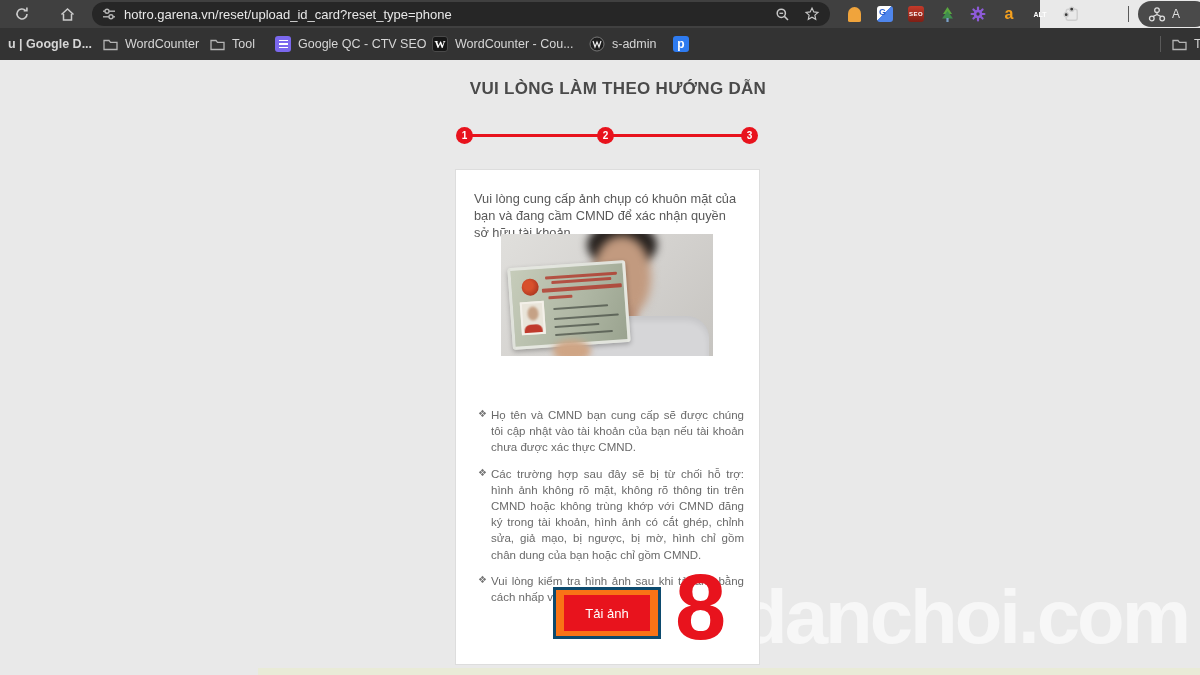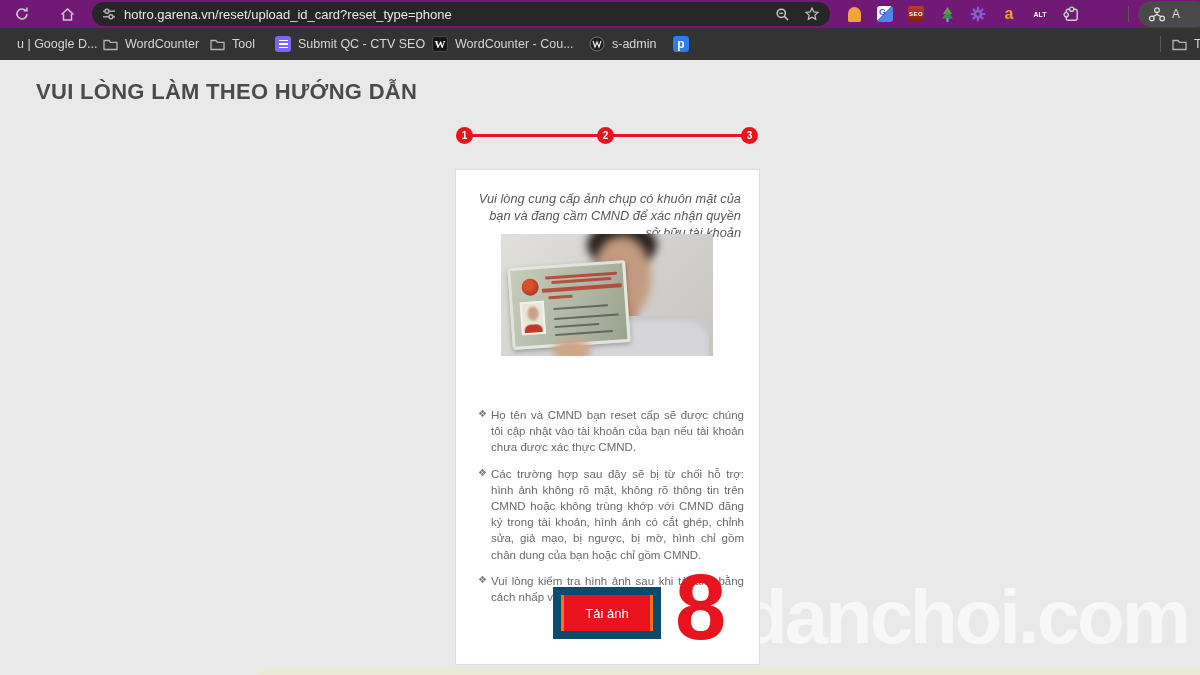--- a/index.html
+++ b/index.html
@@ -1,20 +1,20 @@
 <!DOCTYPE html>
 <html><head>
 <meta charset="utf-8">
 <style>
   * { margin:0; padding:0; box-sizing:border-box; }
   body { font-family:"Liberation Sans", sans-serif; }
   .screen { position:relative; width:1200px; height:675px; overflow:hidden; background:#e9e9e9; }
 
   
-  .toolbar { position:absolute; top:0; left:0; width:1200px; height:28px; background:#701a75;text-decoration:underline; }
+  .toolbar { position:absolute; top:0; left:0; width:1040px; height:28px; background:#404040;text-decoration:underline; }
   .tb-ic { position:absolute; top:5px; width:18px; height:18px; display:flex; align-items:center; justify-content:center; cursor:pointer; }
   .omnibox { position:absolute; left:92px; top:2px; width:738px; height:24px; background:#262626; border-radius:12px; display:flex; align-items:center; padding:0 10px; }
   .omni-url { color:#e8e8e8; font-size:13px; margin-left:8px; flex:1; white-space:nowrap; overflow:hidden; }
   .omni-right { display:flex; align-items:center; gap:14px; }
   .ext-row { position:absolute; left:845px; top:0; height:28px; display:flex; align-items:center; gap:13px; }
   .ext { width:18px; height:18px; display:flex; align-items:center; justify-content:center; cursor:pointer; }
   .bell { width:13px; height:15px; background:#f0a43c; border-radius:7px 7px 2px 2px; }
   .sq { width:16px; height:16px; border-radius:3px; display:flex; align-items:center; justify-content:center; font-weight:bold; }
   .seo-sq { background:linear-gradient(180deg,#c33a2a,#7e1f15); color:#fff; font-size:6px; letter-spacing:0.5px; }
   .tr-sq { background:linear-gradient(135deg,#ffffff 46%,#4f86ec 46%); color:#2a5fd0; font-size:9px; justify-content:flex-start; padding:1px 0 0 2px; align-items:flex-start; }
@@ -26,37 +26,37 @@
   .bookmarks { position:absolute; top:28px; left:0; width:1200px; height:32px; background:#333333; }
   .bm { position:absolute; top:0; height:32px; display:flex; align-items:center; gap:7px; cursor:pointer; }
   .bm-label { color:#d6d6d6; font-size:12.5px; white-space:nowrap; }
   .w-sq { background:#161616; border:1px solid #4a4a4a; color:#fff; font-size:11px; font-family:"Liberation Serif",serif; }
   .p-sq { background:#2e7bf0; color:#fff; font-size:12px; }
   .list-sq { background:#7b68ee; flex-direction:column; gap:2px; align-items:center; justify-content:center; }
   .list-sq i { display:block; width:9px; height:1.5px; background:#fff; }
 
   
   .page { position:absolute; top:60px; left:0; width:1200px; height:615px; background:#e9e9e9; overflow:hidden; }
-  .heading { position:absolute; top:19px; left:0; right:0; text-align:left; font-size:22px; font-weight:bold; color:#4a4a4a; letter-spacing:0.3px;margin-left:36px; }
+  .heading { position:absolute; top:19px; left:0; right:0; text-align:center; font-size:17px; font-weight:bold; color:#4a4a4a; letter-spacing:0.3px;margin-left:36px; }
 
   .step-line { position:absolute; height:3px; background:#e8131d; top:74px; }
   .step-dot { position:absolute; top:67px; width:17px; height:17px; border-radius:50%; background:#e8131d; color:#fff; font-size:10px; font-weight:bold; display:flex; align-items:center; justify-content:center; }
 
   .watermark { position:absolute; top:512px; left:740px; z-index:1; font-size:78px; font-weight:bold; letter-spacing:-3px; color:rgba(255,255,255,0.62); white-space:nowrap; transform:scaleY(0.98); }
 
   .card { position:absolute; left:455px; top:109px; width:305px; height:496px; background:#ffffff; border:1px solid #dddddd; z-index:2; }
-  .intro { position:absolute; top:20px; left:18px; right:18px; text-align:right; font-size:12.8px; color:#595959; line-height:17px;font-style:italic; }
+  .intro { position:absolute; top:20px; left:18px; right:18px; text-align:left; font-size:12.8px; color:#595959; line-height:17px; }
   .warning { position:absolute; top:196px; left:12px; right:12px; text-align:center; font-size:12.5px; font-weight:bold; color:#555; line-height:19px; }
   .warn-ic { color:#f1b42c; font-family:"DejaVu Sans",sans-serif; }
   .bullets { position:absolute; top:237px; left:22px; right:15px; }
   .bullet { display:flex; margin-bottom:10px; }
   .bullet .mark { width:13px; flex:none; color:#777; font-size:10px; font-family:"DejaVu Sans",sans-serif; padding-top:1px; }
   .bullet .btxt { flex:1; font-size:11.5px; color:#6a6a6a; line-height:16.2px; text-align:justify; }
 
-  .anno-box { position:absolute; left:97px; top:417px; width:108px; height:52px; border:8px solid #0c4a6e; display:flex; align-items:center; justify-content:center; z-index:3; background:#f97316; }
+  .anno-box { position:absolute; left:97px; top:417px; width:108px; height:52px; border:3px solid #0c4a6e; display:flex; align-items:center; justify-content:center; z-index:3; background:#f97316; }
   .upload-btn { width:86px; height:36px; background:#e8131d; color:#fff; border:none; font-size:13px; font-family:"Liberation Sans",sans-serif; cursor:pointer; }
   .big-num { position:absolute; left:219px; top:400px; font-size:92px; line-height:0.82; font-weight:bold; color:#e8131d; z-index:3; }
 
   .bottom-strip { position:absolute; left:258px; top:608px; width:942px; height:7px; background:#e9ebd7; z-index:4; }
 
   
   .photo { position:absolute; left:45px; top:64px; width:212px; height:122px; background:linear-gradient(135deg,#e0dfdc 0%,#d3d1ce 55%,#c6c4c0 100%); overflow:hidden; cursor:pointer; }
   .hair { position:absolute; left:86px; top:-12px; width:70px; height:46px; background:#241f1c; border-radius:50%; filter:blur(4px); }
   .head { position:absolute; left:92px; top:2px; width:58px; height:82px; background:#c29a7f; border-radius:48%; filter:blur(5px); }
   .neck { position:absolute; left:112px; top:72px; width:24px; height:18px; background:#bb9279; filter:blur(3px); }
@@ -171,21 +171,21 @@
             <circle cx="3.8" cy="11.5" r="2.3" stroke="#dddddd" fill="none" stroke-width="1.3"></circle>
             <circle cx="14.2" cy="11.5" r="2.3" stroke="#dddddd" fill="none" stroke-width="1.3"></circle>
             <path d="M9 5.5 V7.5 M9 7.5 L4.8 9.6 M9 7.5 L13.2 9.6" stroke="#dddddd" fill="none" stroke-width="1.2"></path>
           </svg>
       </span>
       <span>A</span>
     </div>
   </div>
 
   <div class="bookmarks">
-    <div class="bm" style="left:17px;">
+    <div class="bm" style="left:8px;font-weight:bold;">
       <span class="bm-label">u | Google D...</span>
     </div>
     <div class="bm" style="left:103px;">
       <span class="ic-sm">
           <svg width="15" height="13" viewBox="0 0 15 13">
             <path d="M1 2.5 h5 l1.5 1.8 H14 v7.2 H1 z" fill="none" stroke="#b5b5b5" stroke-width="1.3"></path>
           </svg>
         </span>
       <span class="bm-label">WordCounter</span>
     </div>
@@ -196,21 +196,21 @@
           </svg>
         </span>
       <span class="bm-label">Tool</span>
     </div>
     <div class="bm" style="left:275px;">
       <span class="sq list-sq">
           <i></i>
           <i></i>
           <i></i>
         </span>
-      <span class="bm-label">Submit QC - CTV SEO</span>
+      <span class="bm-label">Google QC - CTV SEO</span>
     </div>
     <div class="bm" style="left:432px;">
       <span class="sq w-sq">W</span>
       <span class="bm-label">WordCounter - Cou...</span>
     </div>
     <div class="bm" style="left:589px;">
       <span class="ic-sm">
         <svg width="16" height="16" viewBox="0 0 16 16">
             <circle cx="8" cy="8" r="7" fill="#1e1e1e" stroke="#777777" stroke-width="1"></circle>
             <path d="M4 5 l2 6 l2-5 l2 5 l2-6" stroke="#eeeeee" fill="none" stroke-width="1.2"></path>
@@ -267,21 +267,21 @@
           <div class="gl" style="left:40px; top:58px; width:45px;"></div>
           <div class="gl" style="left:40px; top:66px; width:58px;"></div>
         </div>
         <div class="hand"></div>
       </div>
 
 
       <div class="bullets">
         <div class="bullet">
           <span class="mark">❖</span>
-          <span class="btxt">Họ tên và CMND bạn reset cấp sẽ được chúng tôi cập nhật vào tài khoản của bạn nếu tài khoản chưa được xác thực CMND.</span>
+          <span class="btxt">Họ tên và CMND bạn cung cấp sẽ được chúng tôi cập nhật vào tài khoản của bạn nếu tài khoản chưa được xác thực CMND.</span>
         </div>
         <div class="bullet">
           <span class="mark">❖</span>
           <span class="btxt">Các trường hợp sau đây sẽ bị từ chối hỗ trợ: hình ảnh không rõ mặt, không rõ thông tin trên CMND hoặc không trùng khớp với CMND đăng ký trong tài khoản, hình ảnh có cắt ghép, chỉnh sửa, giả mạo, bị ngược, bị mờ, hình chỉ gồm chân dung của bạn hoặc chỉ gồm CMND.</span>
         </div>
         <div class="bullet">
           <span class="mark">❖</span>
           <span class="btxt">Vui lòng kiểm tra hình ảnh sau khi tải ảnh bằng cách nhấp vào bức ảnh.</span>
         </div>
       </div>

